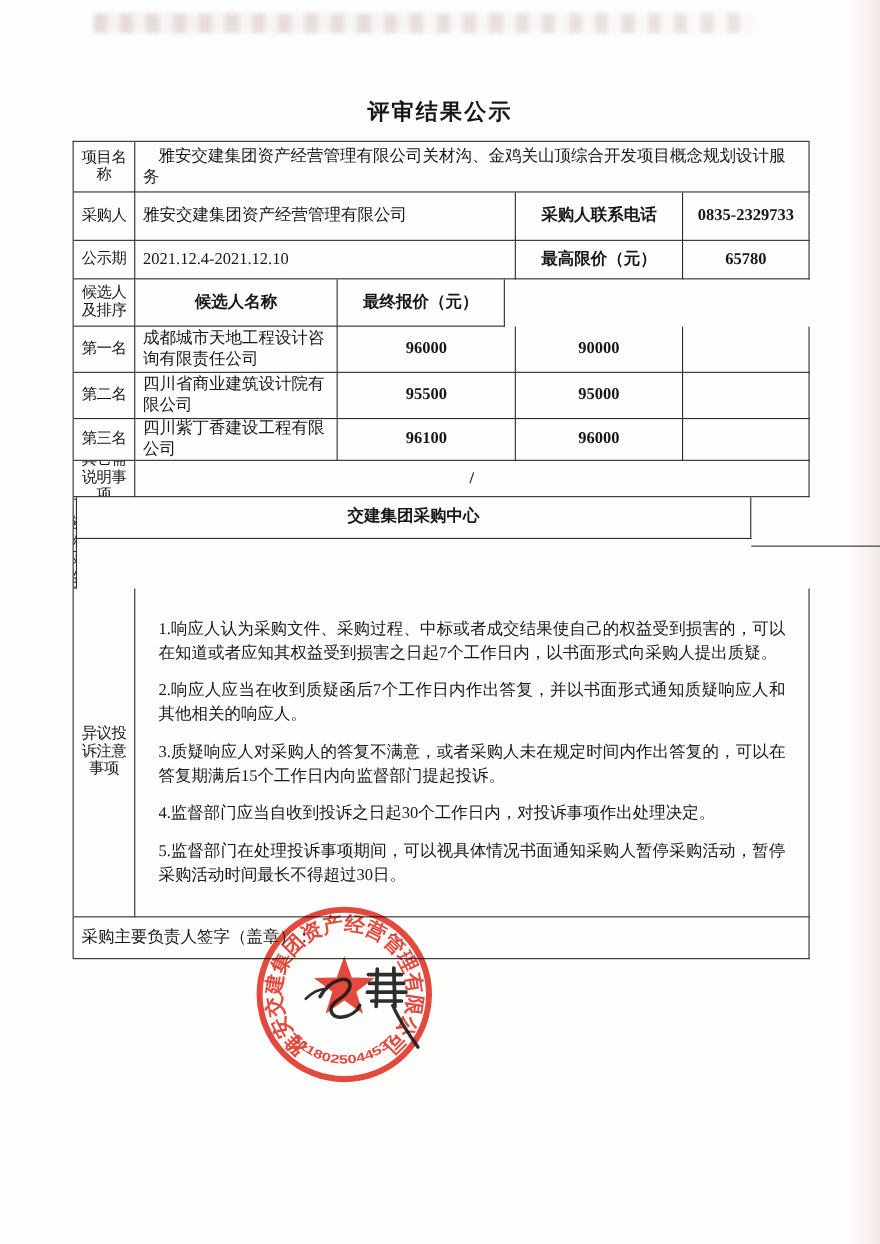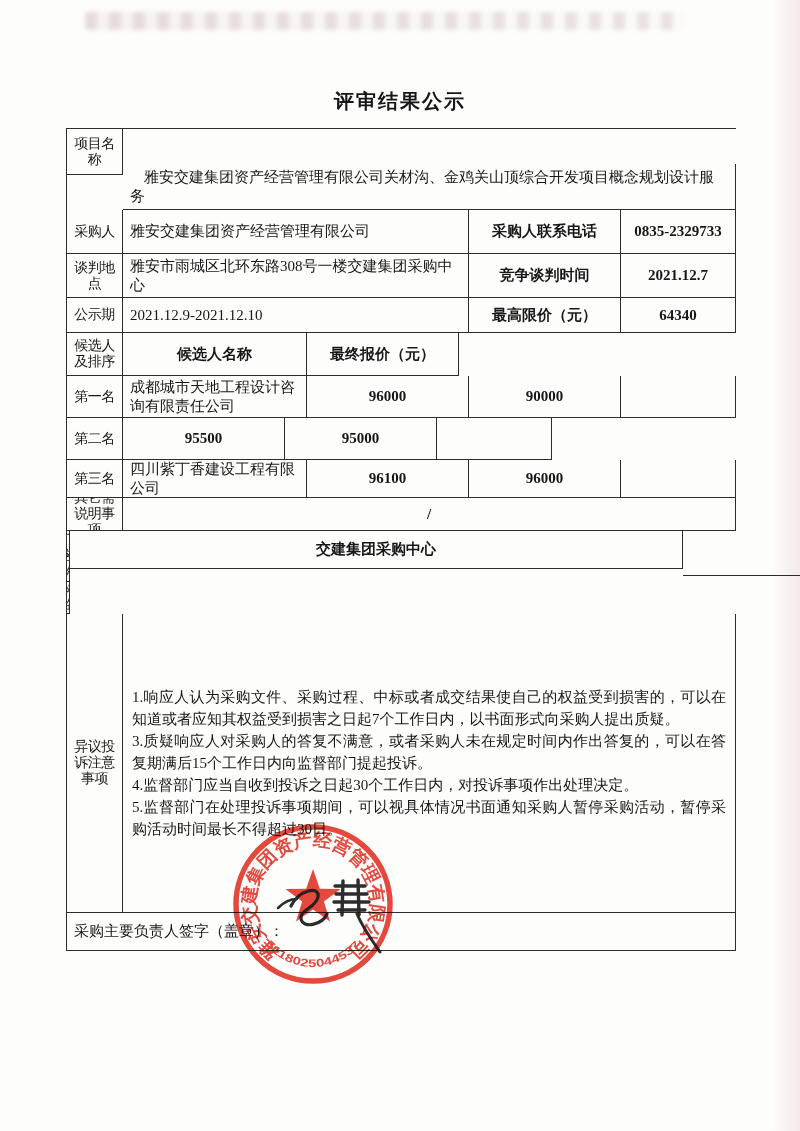--- a/index.html
+++ b/index.html
@@ -38,31 +38,31 @@
     border-right:1.4px solid #2c2c2c;border-bottom:1.4px solid #2c2c2c;
     display:flex;align-items:center;overflow:hidden;
   }
   .lab{
     justify-content:center;text-align:center;
     font-size:14px;line-height:16px;letter-spacing:-0.5px;
     padding:0 1px;
   }
   .val{padding:2px 7px;}
   .ctr{justify-content:center;text-align:center;padding:2px 4px;font-weight:bold;}
-  .indent{ text-indent:14px;margin-top:35px; }
+  .indent{ text-indent:14px; }
   .w1{width:56px}.w2{width:184px}.w3{width:162px}.w4{width:152px}.w5{width:115px}
   .w23{width:346px}.wr{width:613px}.wf{width:669px}
   .h46{height:46px}.h44{height:44px}.h35{height:35px}.h43{height:43px}
   .h42{height:42px}.h38{height:38px}.h33{height:33px}.h83{height:83px}
   .h45{height:45px}.h299{height:299px}
   .stack{display:flex;}
   .objection-text{
     padding:4px 9px;line-height:22px;font-size:15px;text-align:justify;width:100%;
   }
-  .objection-text div{margin:0;}
+  .objection-text div{margin:12px;}
   .hdr{font-size:15px;letter-spacing:0;}
   .stamp{position:absolute;left:229px;top:820px;opacity:.9;mix-blend-mode:multiply;}
   .sig{position:absolute;left:272px;top:856px;opacity:.92;}
 </style>
 </head>
 <body>
 
 <div class="page">
 
   <div class="smudge"></div>
@@ -76,50 +76,45 @@
       <div class="cell val wr h46 indent">雅安交建集团资产经营管理有限公司关材沟、金鸡关山顶综合开发项目概念规划设计服务</div>
     </div>
 
     <div class="row">
       <div class="cell lab w1 h44">采购人</div>
       <div class="cell val w23 h44">雅安交建集团资产经营管理有限公司</div>
       <div class="cell ctr w4 h44 hdr">采购人联系电话</div>
       <div class="cell ctr w5 h44">0835-2329733</div>
     </div>
 
-    <div class="row">
-      <div class="cell lab w1 h44">谈判地点</div>
-      <div class="cell val w23 h44">雅安市雨城区北环东路308号一楼交建集团采购中心</div>
-      <div class="cell ctr w4 h44 hdr">竞争谈判时间</div>
-      <div class="cell ctr w5 h44">2021.12.7</div>
-    </div>
 
     <div class="row">
       <div class="cell lab w1 h35">公示期</div>
-      <div class="cell val w23 h35">2021.12.9-2021.12.10</div>
+      <div class="cell val w23 h35">2021.12.4-2021.12.10</div>
       <div class="cell ctr w4 h35 hdr">最高限价（元）</div>
-      <div class="cell ctr w5 h35">64340</div>
+      <div class="cell ctr w5 h35">65780</div>
     </div>
 
     <div class="row">
       <div class="cell lab w1 h43">候选人及排序</div>
       <div class="cell ctr w2 h43 hdr">候选人名称</div>
       <div class="cell ctr w4 h43 hdr">最终报价（元）</div>
     </div>
 
     <div class="row">
       <div class="cell lab w1 h42">第一名</div>
       <div class="cell val w2 h42">成都城市天地工程设计咨询有限责任公司</div>
       <div class="cell ctr w3 h42">96000</div>
       <div class="cell ctr w4 h42">90000</div>
       <div class="cell ctr w5 h42"></div>
     </div>
 
     <div class="row">
       <div class="cell lab w1 h42">第二名</div>
+      <div class="cell val w2 h42">四川省商业建筑设计院有限公司</div>
       <div class="cell ctr w3 h42">95500</div>
       <div class="cell ctr w4 h42">95000</div>
       <div class="cell ctr w5 h42"></div>
     </div>
 
     <div class="row">
       <div class="cell lab w1 h38">第三名</div>
       <div class="cell val w2 h38">四川紫丁香建设工程有限公司</div>
       <div class="cell ctr w3 h38">96100</div>
       <div class="cell ctr w4 h38">96000</div>
@@ -137,20 +132,21 @@
         <div class="cell ctr wr h38">交建集团采购中心</div>
         <div class="cell ctr wr h45">0835-2310136</div>
       </div>
     </div>
 
     <div class="row">
       <div class="cell lab w1 h299">异议投诉注意事项</div>
       <div class="cell wr h299">
         <div class="objection-text">
           <div>1.响应人认为采购文件、采购过程、中标或者成交结果使自己的权益受到损害的，可以在知道或者应知其权益受到损害之日起7个工作日内，以书面形式向采购人提出质疑。</div>
+          <div>2.响应人应当在收到质疑函后7个工作日内作出答复，并以书面形式通知质疑响应人和其他相关的响应人。</div>
           <div>3.质疑响应人对采购人的答复不满意，或者采购人未在规定时间内作出答复的，可以在答复期满后15个工作日内向监督部门提起投诉。</div>
           <div>4.监督部门应当自收到投诉之日起30个工作日内，对投诉事项作出处理决定。</div>
           <div>5.监督部门在处理投诉事项期间，可以视具体情况书面通知采购人暂停采购活动，暂停采购活动时间最长不得超过30日。</div>
         </div>
       </div>
     </div>
 
     <div class="row">
       <div class="cell val wf h38">采购主要负责人签字（盖章）：</div>
     </div>

